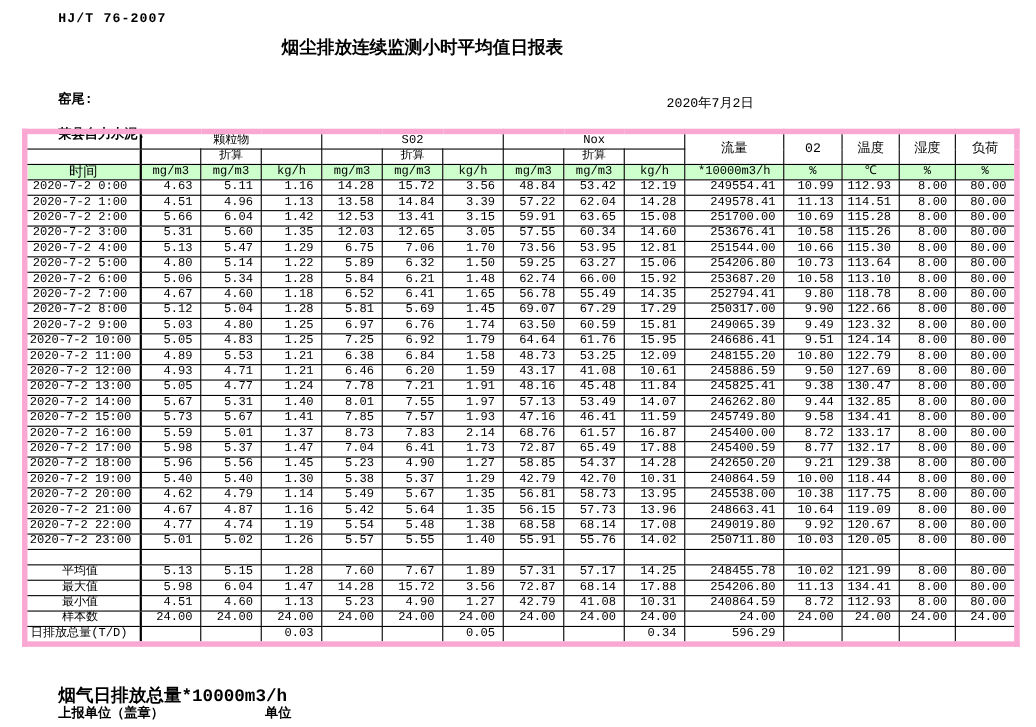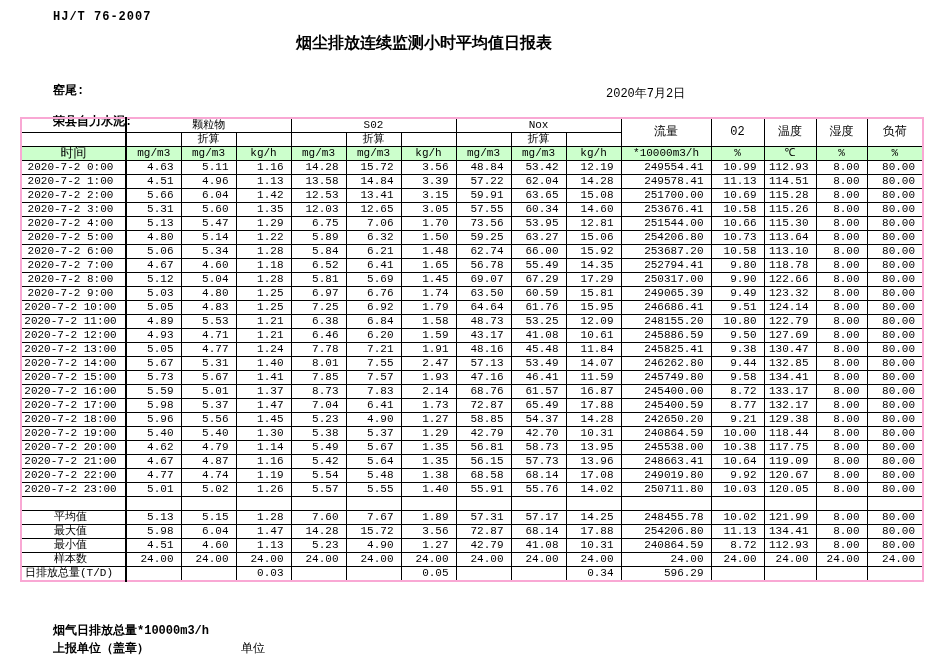--- a/index.html
+++ b/index.html
@@ -3,32 +3,32 @@
 <meta charset="utf-8">
 <style>
   html,body{margin:0;padding:0;}
   body{
     width:942px;height:661px;background:#ffffff;color:#000;
     font-family:"Liberation Mono","DejaVu Sans Mono",monospace;
     position:relative;overflow:hidden;
   }
   .abs{position:absolute;white-space:nowrap;padding-left:28px;}
   #std{left:25px;top:10px;font-weight:bold;font-size:12px;letter-spacing:1px;}
-  #title{left:228px;top:33px;font-weight:bold;font-size:16px;margin-left:40px;}
+  #title{left:228px;top:33px;font-weight:bold;font-size:16px;}
   #company{left:25px;top:66px;font-weight:bold;font-size:12px;margin-top:47px;}
   #location{left:25px;top:82px;font-weight:bold;font-size:12px;}
   #date{left:578px;top:85px;font-size:12px;}
-  #note{left:25px;top:622px;font-size:12px;font-weight:bold;}
+  #note{left:25px;top:622px;font-size:16px;font-weight:bold;}
   #report-unit{left:25px;top:640px;font-size:12px;font-weight:bold;}
-  #unit-label{left:213px;top:640px;font-size:12px;font-weight:normal;}
+  #unit-label{left:213px;top:640px;font-size:12px;font-weight:bold;}
 
   table#report{
     position:absolute;left:20px;top:117px;width:902px;
     border-collapse:collapse;table-layout:fixed;
-    border:2px solid #f9a8d4;font-size:11px;
+    border:5px solid #f9a8d4;font-size:11px;
   }
   #report td{
     border:1px solid #000;height:13px;padding:0 2px;
     overflow:hidden;white-space:nowrap;line-height:13px;
   }
   #report thead td{text-align:center;}
   .th-big{font-size:12px;}
   tr.units td{
     background:#ccffcc;border-top:2px solid #000;border-bottom:2px solid #000;
     text-align:center;
@@ -348,21 +348,21 @@
         <td class="num">8.00</td>
         <td class="num">80.00</td>
       </tr>
       <tr>
         <td class="time tcb">2020-7-2 14:00</td>
         <td class="num">5.67</td>
         <td class="num">5.31</td>
         <td class="num">1.40</td>
         <td class="num">8.01</td>
         <td class="num">7.55</td>
-        <td class="num">2.47</td>
+        <td class="num">1.97</td>
         <td class="num">57.13</td>
         <td class="num">53.49</td>
         <td class="num">14.07</td>
         <td class="num">246262.80</td>
         <td class="num">9.44</td>
         <td class="num">132.85</td>
         <td class="num">8.00</td>
         <td class="num">80.00</td>
       </tr>
       <tr>

